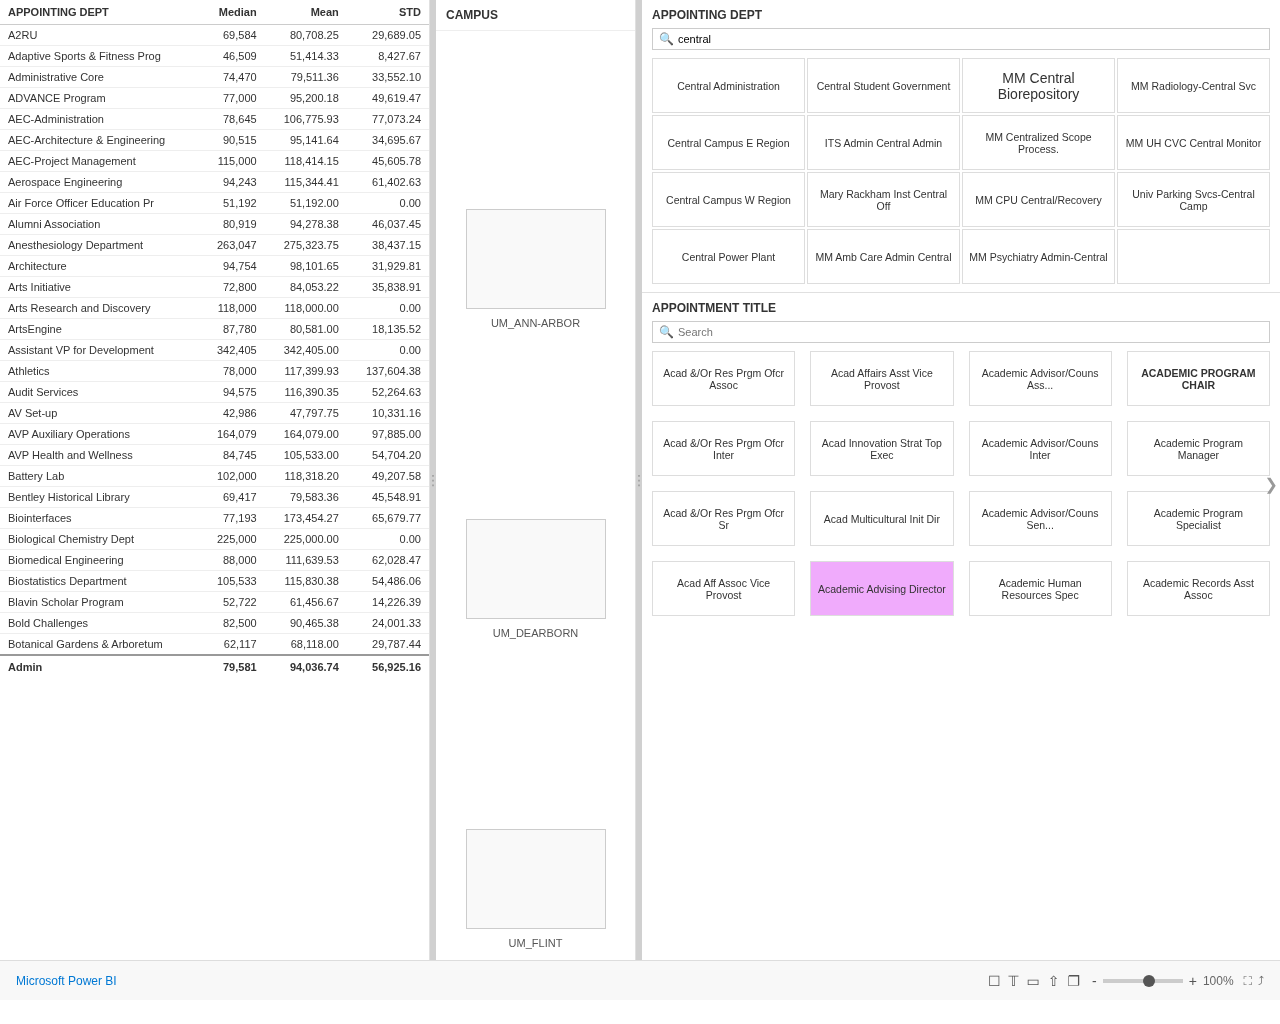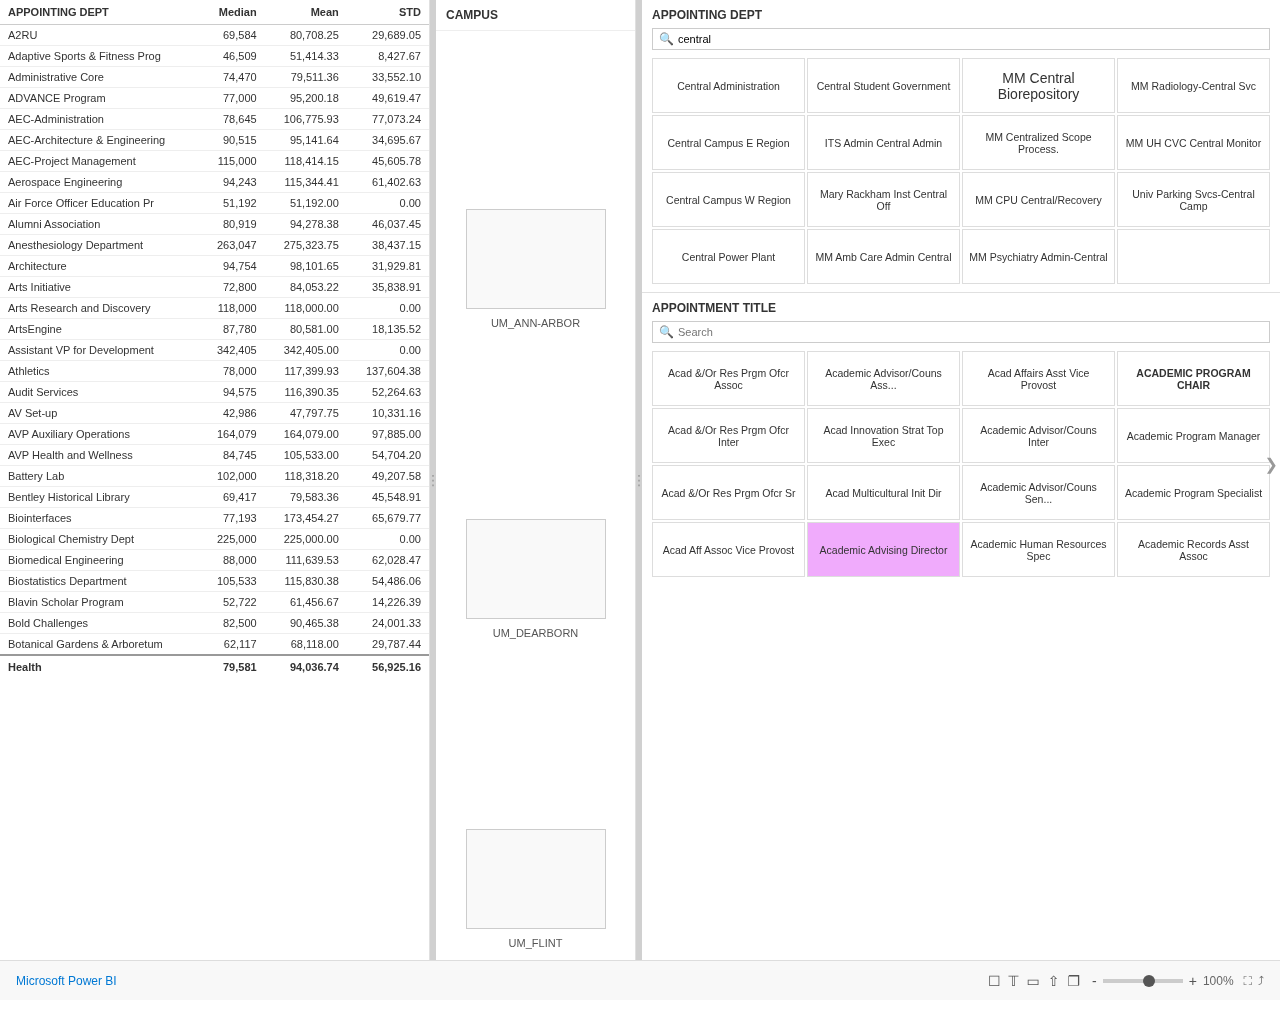--- a/index.html
+++ b/index.html
@@ -39,21 +39,21 @@
 
     .search-box { display: flex; align-items: center; border: 1px solid #ccc; padding: 3px 6px; margin-bottom: 8px; background: #fff; }
     .search-box input { border: none; outline: none; font-size: 11px; width: 100%; }
     .search-icon { color: #999; margin-right: 4px; font-size: 12px; }
 
     .tiles-grid { display: grid; grid-template-columns: repeat(4, 1fr); gap: 2px; }
 
     
     .appt-title-section { padding: 8px 10px; flex: 1; overflow: hidden; }
 
-    .appt-title-grid { display: grid; grid-template-columns: repeat(4, 1fr); gap: 2px; margin-top: 8px; overflow-y: auto; max-height: calc(100% - 60px); }
+    .appt-title-grid { display: grid; grid-template-columns: repeat(4, 1fr); gap: 15px; margin-top: 8px; overflow-y: auto; max-height: calc(100% - 60px); }
 
     
     .bottom-bar { height: 40px; background: #f8f8f8; border-top: 1px solid #ddd; display: flex; align-items: center; justify-content: space-between; padding: 0 16px; flex-shrink: 0; }
 
     .powerbi-link { color: #0078d4; font-size: 12px; text-decoration: none; font-weight: 500; }
 
     .bottom-right { display: flex; align-items: center; gap: 12px; }
     .zoom-control { display: flex; align-items: center; gap: 6px; font-size: 12px; color: #666; }
     .zoom-slider { width: 80px; height: 4px; background: #ccc; position: relative; cursor: pointer; }
     .zoom-slider-thumb { position: absolute; width: 12px; height: 12px; background: #555; border-radius: 50%; top: -4px; left: 50%; }
@@ -262,21 +262,21 @@
               </tr>
               <tr>
                 <td>Botanical Gardens &amp; Arboretum</td>
                 <td>62,117</td>
                 <td>68,118.00</td>
                 <td>29,787.44</td>
               </tr>
             </tbody>
           <tfoot>
             <tr>
-              <td id="footer-label">Health</td>
+              <td id="footer-label">Admin</td>
               <td id="footer-median">79,581</td>
               <td id="footer-mean">94,036.74</td>
               <td id="footer-std">56,925.16</td>
             </tr>
           </tfoot>
         </table>
       </div>
     </div>
 
     <div class="vertical-divider"></div>
@@ -331,22 +331,22 @@
 
       <div class="appt-title-section">
         <div class="section-header">APPOINTMENT TITLE</div>
         <div class="search-box">
           <span class="search-icon">🔍</span>
           <input type="text" id="appt-title-search" placeholder="Search" style="">
         </div>
         <div style="position: relative;">
           <div class="appt-title-grid" id="appt-title-tiles">
           <div style="border: 1px solid rgb(221, 221, 221); padding: 8px 6px; min-height: 55px; display: flex; align-items: center; justify-content: center; text-align: center; font-size: 10.5px; color: rgb(51, 51, 51); cursor: pointer; background: rgb(255, 255, 255);">Acad &amp;/Or Res Prgm Ofcr Assoc</div>
+              <div style="border: 1px solid rgb(221, 221, 221); padding: 8px 6px; min-height: 55px; display: flex; align-items: center; justify-content: center; text-align: center; font-size: 10.5px; color: rgb(51, 51, 51); cursor: pointer; background: rgb(255, 255, 255);">Acad Affairs Asst Vice Provost</div>
               <div style="border: 1px solid rgb(221, 221, 221); padding: 8px 6px; min-height: 55px; display: flex; align-items: center; justify-content: center; text-align: center; font-size: 10.5px; color: rgb(51, 51, 51); cursor: pointer; background: rgb(255, 255, 255);">Academic Advisor/Couns Ass...</div>
-              <div style="border: 1px solid rgb(221, 221, 221); padding: 8px 6px; min-height: 55px; display: flex; align-items: center; justify-content: center; text-align: center; font-size: 10.5px; color: rgb(51, 51, 51); cursor: pointer; background: rgb(255, 255, 255);">Acad Affairs Asst Vice Provost</div>
               <div style="border: 1px solid rgb(221, 221, 221); padding: 8px 6px; min-height: 55px; display: flex; align-items: center; justify-content: center; text-align: center; font-size: 10.5px; color: rgb(51, 51, 51); cursor: pointer; background: rgb(255, 255, 255); font-weight: 700;">ACADEMIC PROGRAM CHAIR</div>
               <div style="border: 1px solid rgb(221, 221, 221); padding: 8px 6px; min-height: 55px; display: flex; align-items: center; justify-content: center; text-align: center; font-size: 10.5px; color: rgb(51, 51, 51); cursor: pointer; background: rgb(255, 255, 255);">Acad &amp;/Or Res Prgm Ofcr Inter</div>
               <div style="border: 1px solid rgb(221, 221, 221); padding: 8px 6px; min-height: 55px; display: flex; align-items: center; justify-content: center; text-align: center; font-size: 10.5px; color: rgb(51, 51, 51); cursor: pointer; background: rgb(255, 255, 255);">Acad Innovation Strat Top Exec</div>
               <div style="border: 1px solid rgb(221, 221, 221); padding: 8px 6px; min-height: 55px; display: flex; align-items: center; justify-content: center; text-align: center; font-size: 10.5px; color: rgb(51, 51, 51); cursor: pointer; background: rgb(255, 255, 255);">Academic Advisor/Couns Inter</div>
               <div style="border: 1px solid rgb(221, 221, 221); padding: 8px 6px; min-height: 55px; display: flex; align-items: center; justify-content: center; text-align: center; font-size: 10.5px; color: rgb(51, 51, 51); cursor: pointer; background: rgb(255, 255, 255);">Academic Program Manager</div>
               <div style="border: 1px solid rgb(221, 221, 221); padding: 8px 6px; min-height: 55px; display: flex; align-items: center; justify-content: center; text-align: center; font-size: 10.5px; color: rgb(51, 51, 51); cursor: pointer; background: rgb(255, 255, 255);">Acad &amp;/Or Res Prgm Ofcr Sr</div>
               <div style="border: 1px solid rgb(221, 221, 221); padding: 8px 6px; min-height: 55px; display: flex; align-items: center; justify-content: center; text-align: center; font-size: 10.5px; color: rgb(51, 51, 51); cursor: pointer; background: rgb(255, 255, 255);">Acad Multicultural Init Dir</div>
               <div style="border: 1px solid rgb(221, 221, 221); padding: 8px 6px; min-height: 55px; display: flex; align-items: center; justify-content: center; text-align: center; font-size: 10.5px; color: rgb(51, 51, 51); cursor: pointer; background: rgb(255, 255, 255);">Academic Advisor/Couns Sen...</div>
               <div style="border: 1px solid rgb(221, 221, 221); padding: 8px 6px; min-height: 55px; display: flex; align-items: center; justify-content: center; text-align: center; font-size: 10.5px; color: rgb(51, 51, 51); cursor: pointer; background: rgb(255, 255, 255);">Academic Program Specialist</div>
               <div style="border: 1px solid rgb(221, 221, 221); padding: 8px 6px; min-height: 55px; display: flex; align-items: center; justify-content: center; text-align: center; font-size: 10.5px; color: rgb(51, 51, 51); cursor: pointer; background: rgb(255, 255, 255);">Acad Aff Assoc Vice Provost</div>

